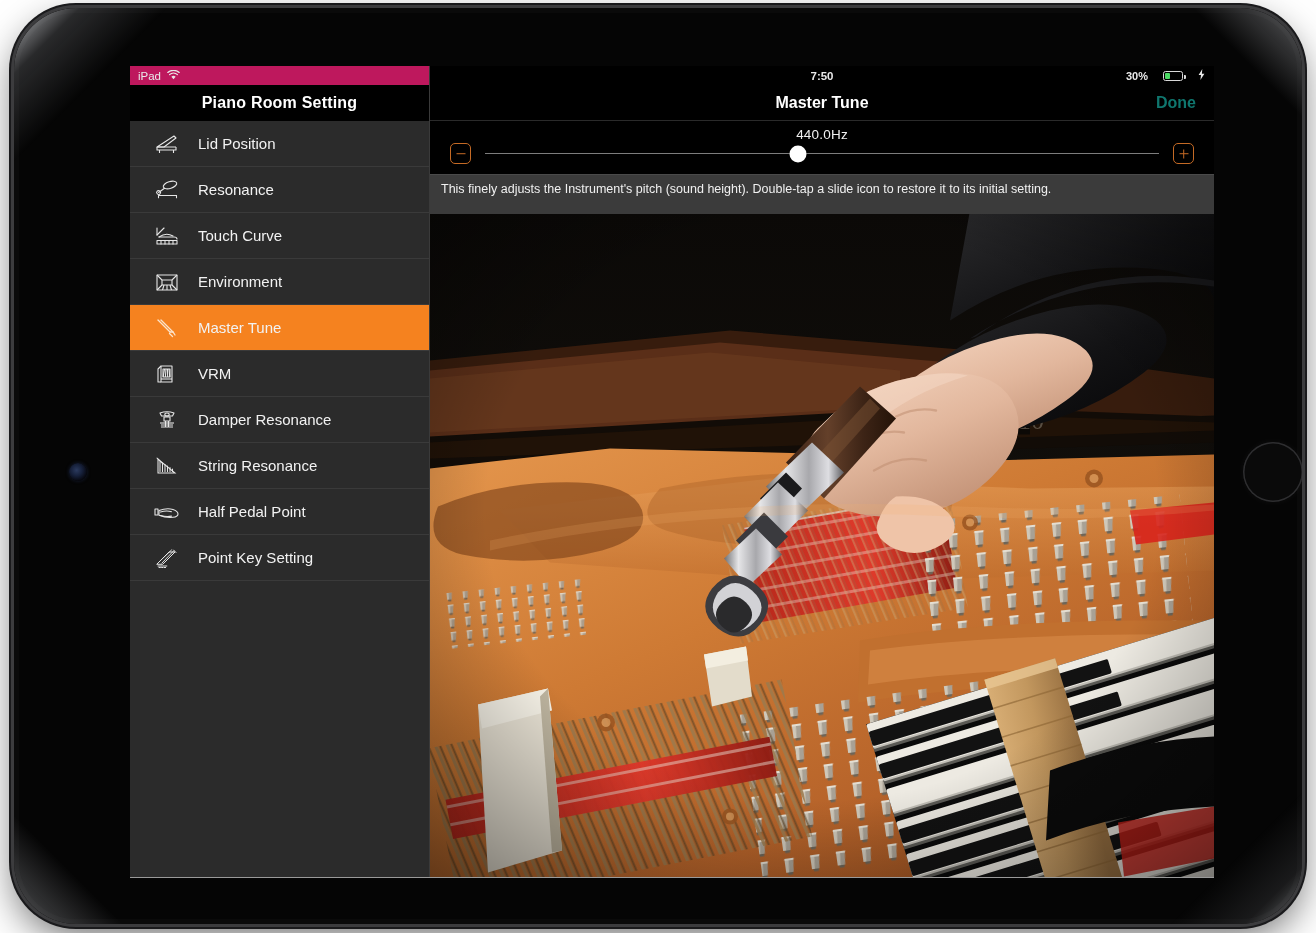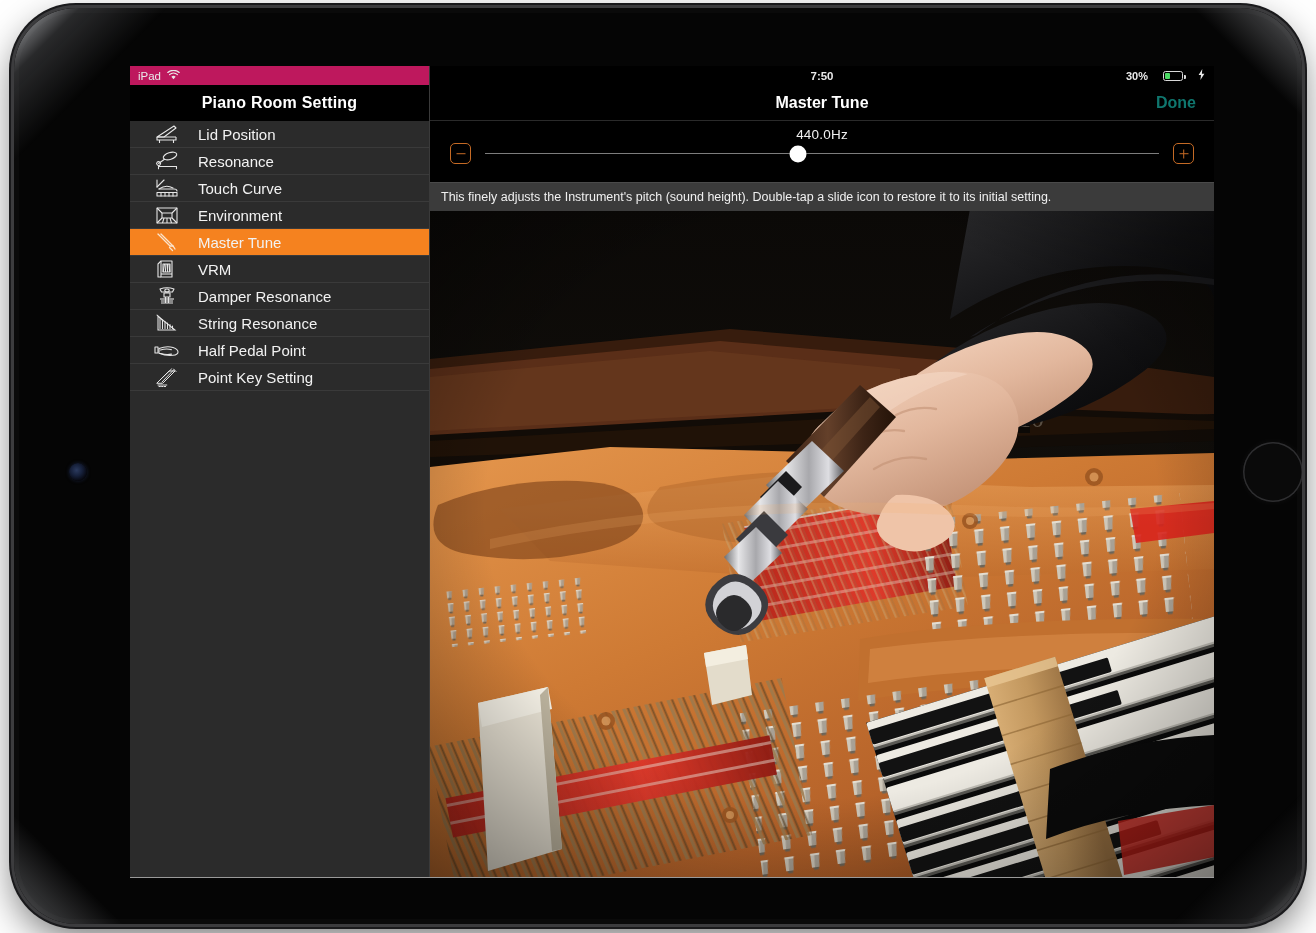--- a/index.html
+++ b/index.html
@@ -76,21 +76,21 @@
     padding-left:8px; font-size:11.5px;
   }
   .wifi-ico { display:block; }
   #sb-title {
     height:36px; background:#000; color:#fff;
     display:flex; align-items:center; justify-content:center;
     font-size:16px; font-weight:bold; letter-spacing:0.2px;
   }
   #sb-list { flex:1; background:#2b2b2b; }
   .sb-item {
-    height:27px;
+    height:46px;
     display:flex; align-items:center;
     border-bottom:1px solid #3a3a3a;
     padding-left:22px; gap:16px;
     color:#f2f2f2; font-size:15px;
   }
   .sb-item.active { background:#F5821F; }
   .sb-ico {
     width:30px; height:26px; flex:0 0 30px;
     display:flex; align-items:center; justify-content:center;
   }
@@ -153,23 +153,23 @@
   #thumb {
     position:absolute; top:50%; left:46.5%;
     transform:translate(-50%,-50%);
     width:17px; height:17px; border-radius:50%;
     background:#fff; cursor:pointer;
     box-shadow:0 0 2px rgba(0,0,0,0.5);
   }
 
   #desc-bar {
     background:#3b3b3b; color:#f0f0f0;
-    font-size:12.5px; padding:7px 0 7px 11px;
+    font-size:12.5px; padding:7px 0 18px 11px;
     border-top:1px solid #4a4a4a;
-    white-space:nowrap; overflow:hidden;margin-top:8px;
+    white-space:nowrap; overflow:hidden;
   }
 
   
   #photo { flex:1; position:relative; overflow:hidden; background:#080604; }
   #photo svg { position:absolute; inset:0; width:100%; height:100%; display:block; }
 </style>
 </head>
 <body>
 
 <div id="device">

